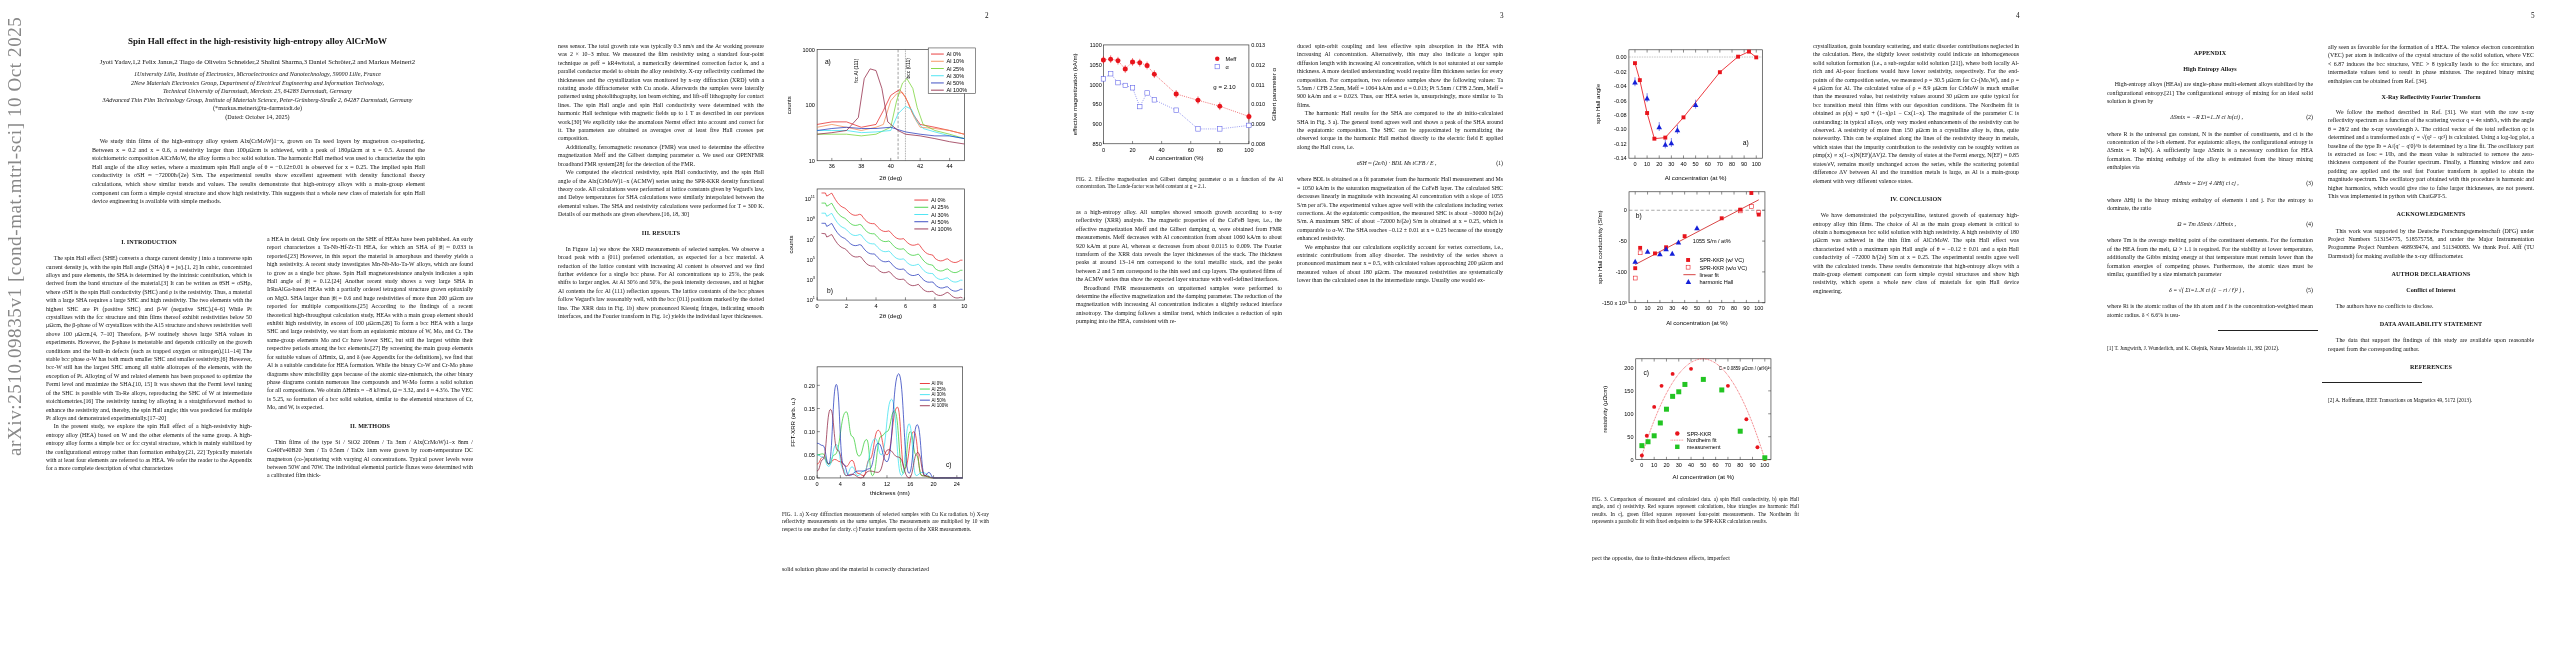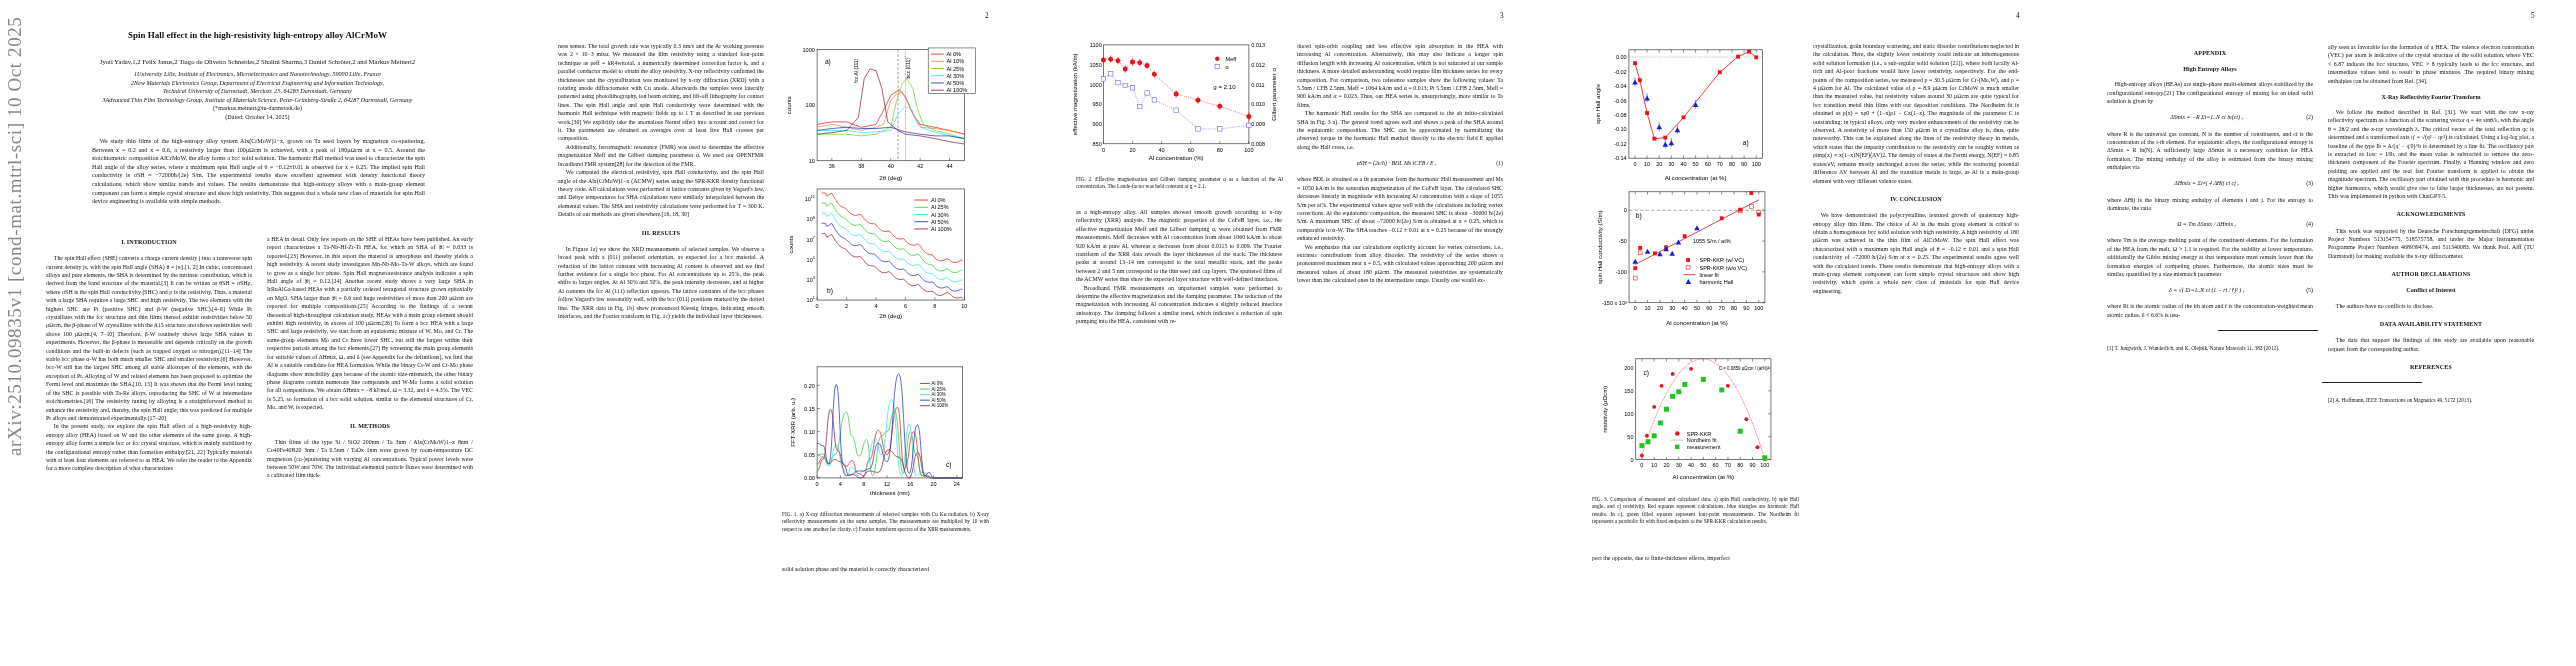--- a/index.html
+++ b/index.html
@@ -4,21 +4,21 @@
 <style>
   html,body{margin:0;padding:0;background:#fff;}
   body{width:2576px;height:667px;overflow:hidden;position:relative;font-family:"Liberation Serif","DejaVu Serif",serif;color:#111;}
   .page{position:absolute;top:0;width:515px;height:667px;background:#fff;overflow:hidden;}
   .pnum{position:absolute;top:12.2px;font-size:7.2px;}
   .col{position:absolute;width:206px;font-size:5.9px;line-height:8.4px;text-align:justify;hyphens:auto;}
   .col p{margin:0;text-indent:7.8px;}
   .col p.noindent{text-indent:0;}
   .sec{text-align:center;font-weight:bold;font-size:6.1px;margin:10px 0 7.8px 0;letter-spacing:0.1px;}
   .subsec{text-align:center;font-weight:bold;font-size:6.1px;margin:7.8px 0 6.7px 0;}
-  .title{position:absolute;left:0;width:515px;top:30px;text-align:center;font-weight:bold;font-size:9px;font-family:"Liberation Serif",serif;}
+  .title{position:absolute;left:0;width:515px;top:36px;text-align:center;font-weight:bold;font-size:9px;font-family:"Liberation Serif",serif;}
   .authors{position:absolute;left:0;width:515px;top:58px;text-align:center;font-size:6.7px;}
   .affil{position:absolute;left:0;width:515px;top:70px;text-align:center;font-size:6.1px;font-style:italic;line-height:8.6px;}
   .dated{font-style:normal;}
   .abstract{position:absolute;left:92px;width:333px;top:137px;font-size:6.1px;line-height:8.6px;text-align:justify;text-indent:7.8px;}
   .arxiv{position:absolute;left:4.4px;top:456px;transform-origin:0 0;transform:rotate(-90deg);font-size:19px;color:#888;white-space:nowrap;font-family:"Liberation Serif",serif;letter-spacing:0.6px;}
   .caption{position:absolute;font-size:5.3px;line-height:7.4px;text-align:justify;}
   .eq{display:flex;justify-content:space-between;align-items:center;margin:7.8px 0;font-style:italic;}
   .eq .num{font-style:normal;}
   .eq .body{flex:1;text-align:center;}
   .ref{font-size:5.3px;line-height:7.5px;padding-left:12.2px;text-indent:-12.2px;}

